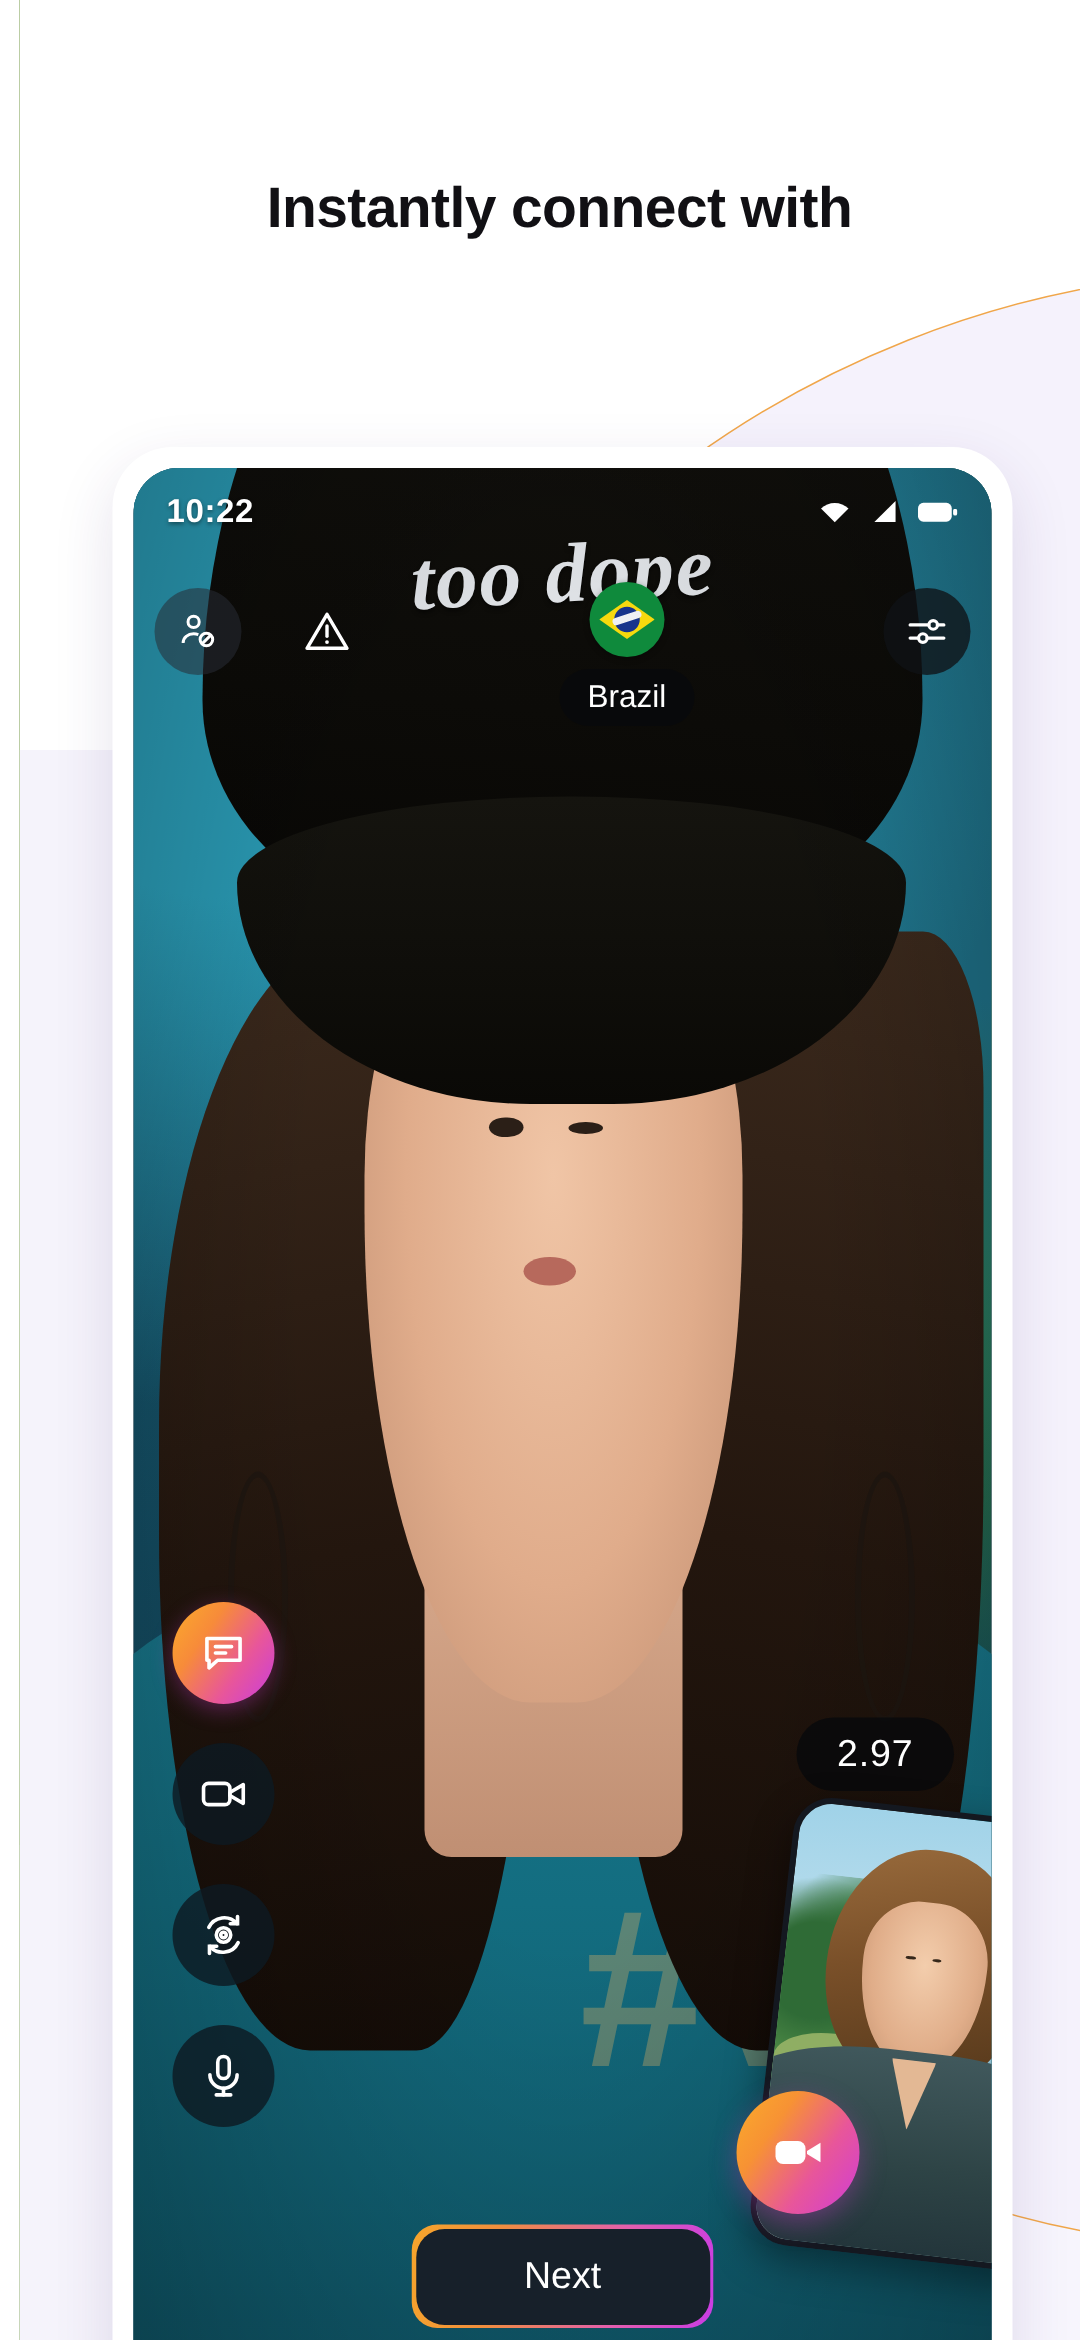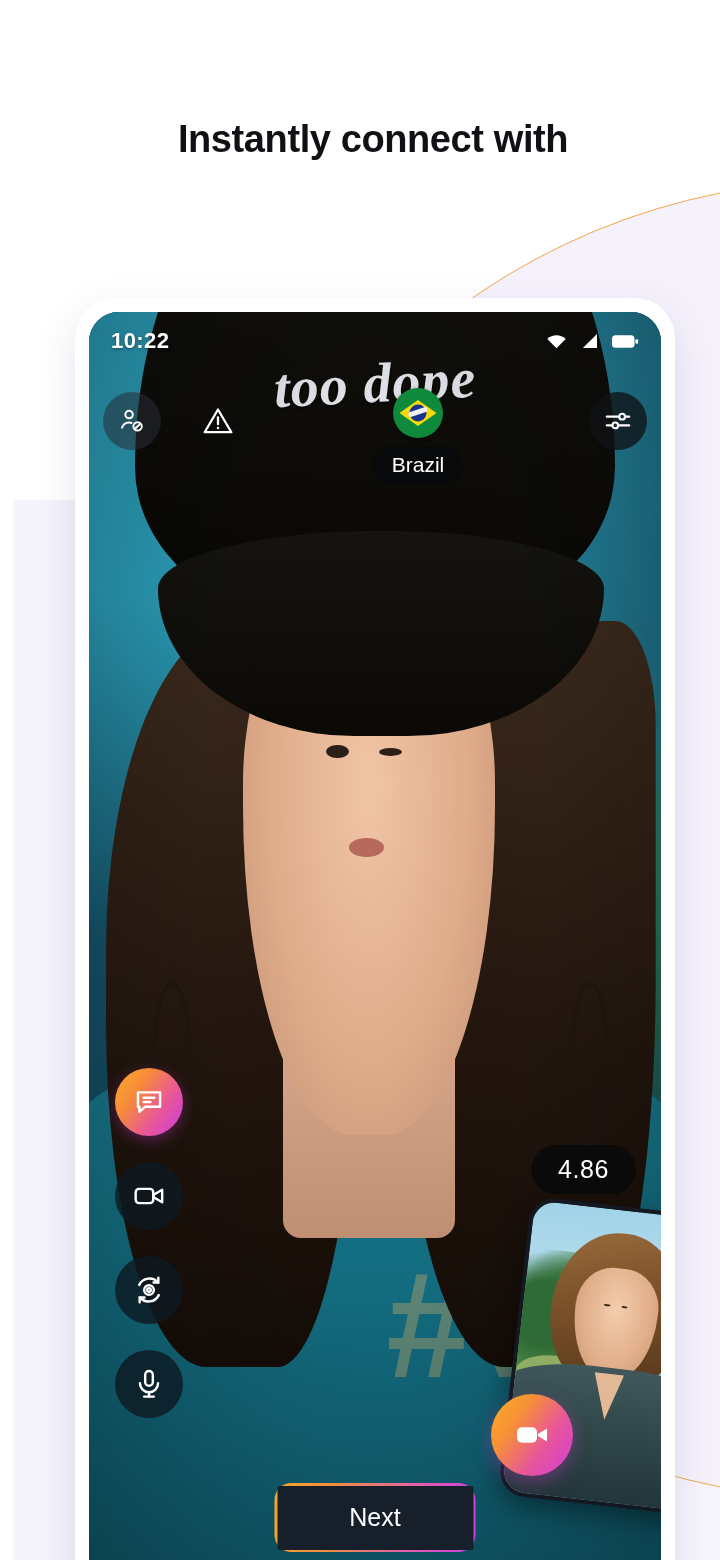--- a/index.html
+++ b/index.html
@@ -274,21 +274,21 @@
   }
 
   
   .next-wrap{
     position:absolute; left:50%; bottom:46px; transform:translateX(-50%);
     z-index:21;
     padding:2.5px; border-radius:17px;
     background:linear-gradient(100deg,#f6a52b 0%,#f08e3e 28%,#e35fae 68%,#c93ce4 100%);
   }
   .next-btn{
-    width:196px; height:64px; border-radius:2px;
+    width:196px; height:64px; border-radius:19px;
     background:#17202a;
     color:#fff; font-size:25px;
     display:flex; align-items:center; justify-content:center;
   }
 </style>
 </head>
 <body>
 
 <div id="stage">
 
@@ -410,21 +410,21 @@
         <div class="rail-btn">
           <svg width="34" height="34" viewBox="0 0 24 24" fill="none" stroke="#fff" stroke-width="1.7" stroke-linecap="round">
             <rect x="9.3" y="2.8" width="5.4" height="10.4" rx="2.7"></rect>
             <path d="M5.6 11.4a6.4 6.4 0 0 0 12.8 0"></path>
             <line x1="12" y1="17.8" x2="12" y2="20.9"></line>
             <line x1="8.6" y1="20.9" x2="15.4" y2="20.9"></line>
           </svg>
         </div>
       </div>
 
-      <div class="timer">4.86</div>
+      <div class="timer">2.97</div>
 
       <div class="pip">
         <div class="pip-bg"></div>
         <div class="pip-trees"></div>
         <div class="pip-grass"></div>
         <div class="pip-hair"></div>
         <div class="pip-face">
           <div class="pip-eye l"></div>
           <div class="pip-eye r"></div>
         </div>

